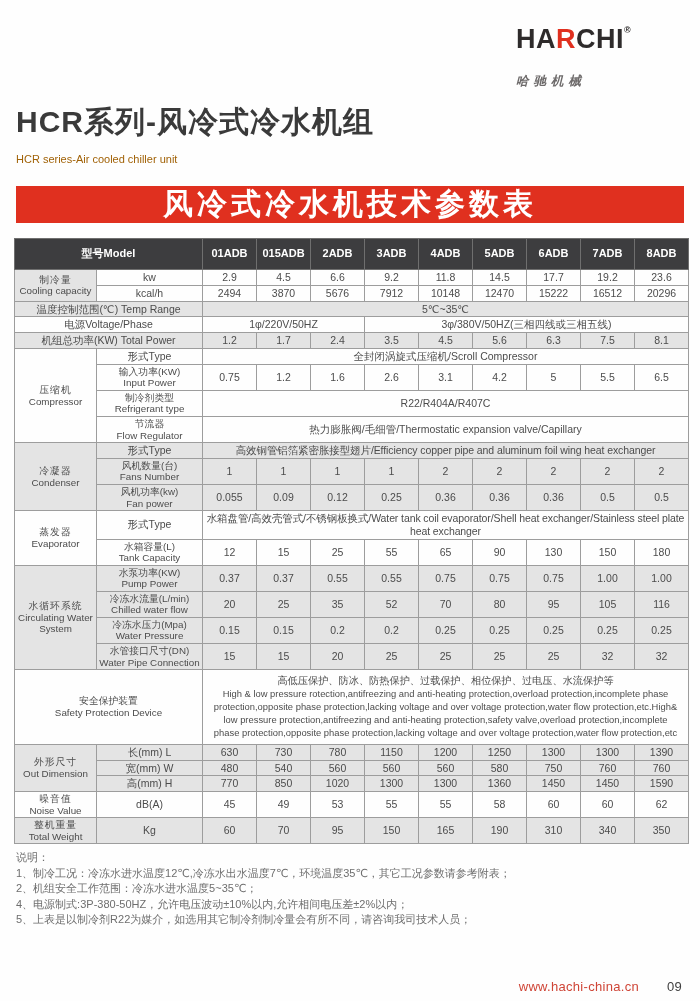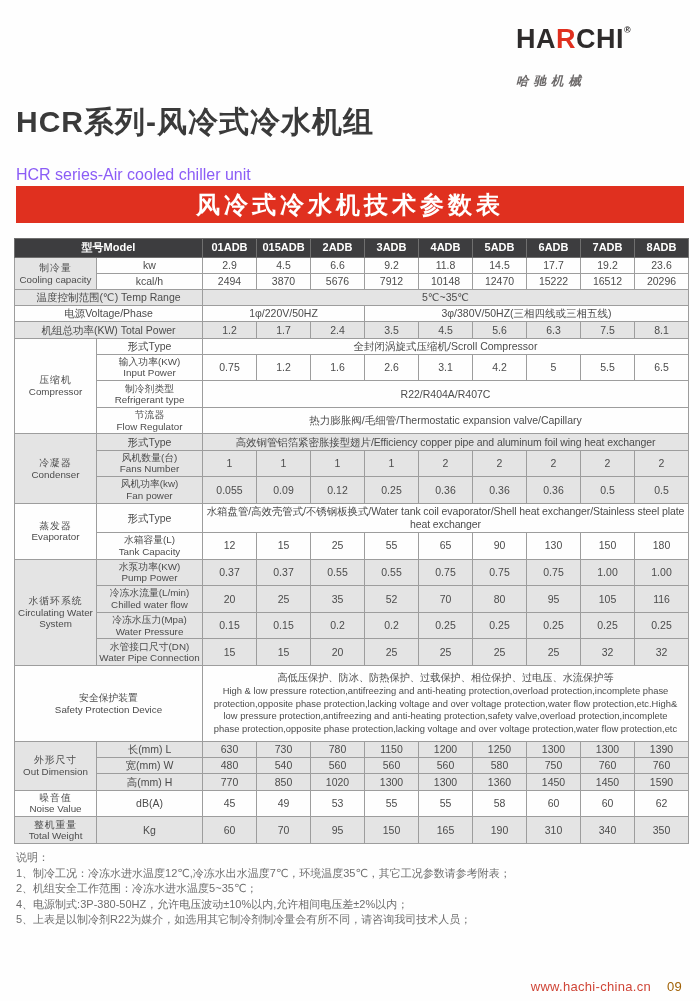--- a/index.html
+++ b/index.html
@@ -16,54 +16,54 @@
   }
   
   .logo{position:absolute;top:26px;right:14px;text-align:left;width:170px}
   .logo-main{font-size:27px;font-weight:900;letter-spacing:.5px;color:#2e2b2b;line-height:1;white-space:nowrap}
   .logo-main .red{color:var(--accent)}
   .logo-reg{font-size:9px;vertical-align:top;font-weight:700}
   .logo-sub{margin-top:20px;font-style:italic;color:#6d6a6a;font-size:12.5px;letter-spacing:5px;font-weight:700}
   
   .title-block{position:absolute;left:16px;top:102px}
   .title-zh{font-size:30px;font-weight:700;color:#3a3a3a;letter-spacing:1px}
-  .title-en{margin-top:23px;font-size:16px;color:#8b5cf6}
+  .title-en{margin-top:10px;font-size:11px;color:#a16207}
   
   .banner{
     position:absolute;left:16px;right:16px;top:186px;height:37px;
     background:var(--accent);color:#fff;display:flex;align-items:center;justify-content:center;
-    font-size:24px;font-weight:700;letter-spacing:4px;
+    font-size:30px;font-weight:700;letter-spacing:4px;
   }
   
   table.spec{
     position:absolute;left:14px;top:238px;width:672px;height:606px;
     border-collapse:collapse;color:#4c4c4c;table-layout:fixed;
   }
   .spec td,.spec th{
     border:1px solid #9d9d9d;text-align:center;vertical-align:middle;
     padding:1px 2px;font-size:10.5px;line-height:1.22;overflow:hidden;
   }
   .spec th{
     background:var(--header-bg);color:#fff;font-weight:700;font-size:11px;
-    border-color:#6f6f6f;height:16px;padding:1px 0;
+    border-color:#6f6f6f;height:16px;padding:7px 0;
   }
   .spec .shade{background:var(--shade)}
   .lbl2 .zh,.lbl2 .en,.cat .zh,.cat .en{display:block;font-size:9.8px;line-height:1.18}
   .cat .zh{letter-spacing:1px}
   .cell-small{font-size:8.3px;letter-spacing:-.1px}
   .safety-block{text-align:left;padding:4px 7px !important}
   .safety-block .zh{font-size:10.2px;line-height:1.35;display:block}
   .safety-block .en{font-size:9.4px;line-height:1.38;display:block}
   
   .notes{position:absolute;left:16px;top:850px;color:#6e6e6e;font-size:11px;line-height:15.6px;width:660px}
   .notes .note-line{white-space:nowrap}
   
   .footer{position:absolute;right:18px;bottom:7px;font-size:13px;letter-spacing:.3px}
   .footer-url{color:var(--footer-link);text-decoration:none}
-  .footer-page{color:#a16207;margin-left:12px}
+  .footer-page{color:#404040;margin-left:24px}
 </style>
 </head>
 <body>
 
 <div class="logo">
   <div class="logo-main"><span>HA</span><span class="red">R</span><span>CHI</span><span class="logo-reg">®</span></div>
   <div class="logo-sub">哈驰机械</div>
 </div>
 
 <div class="title-block">

